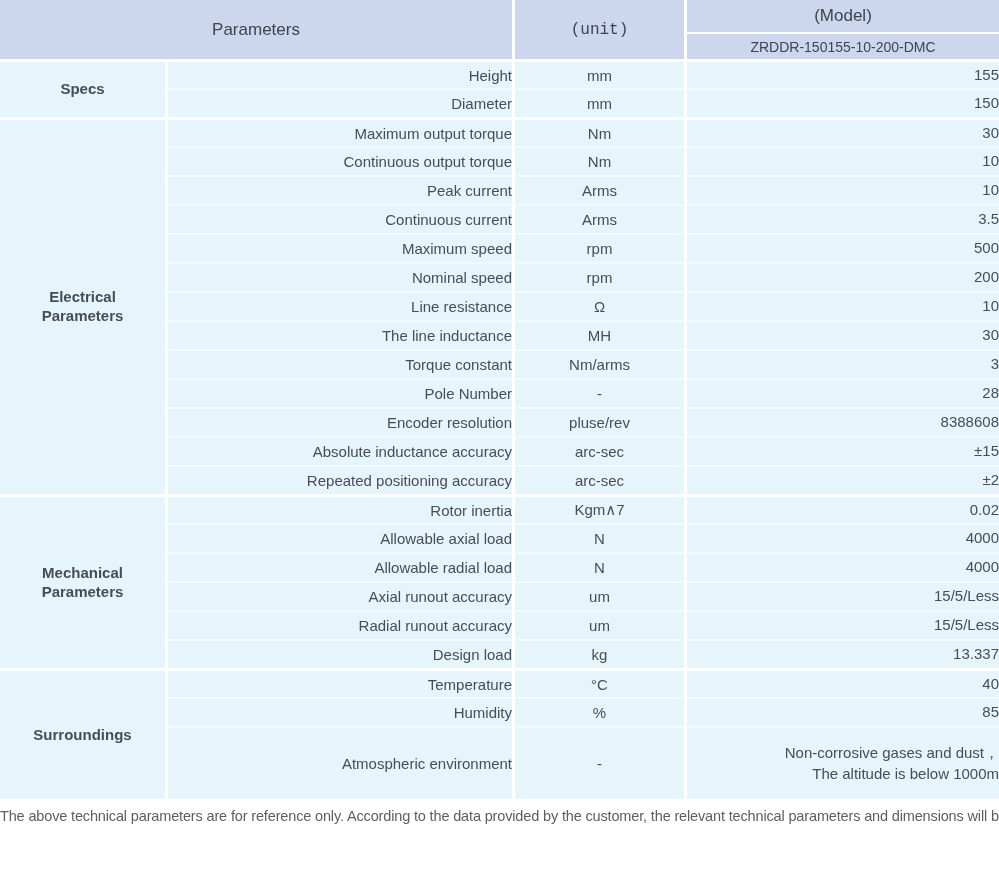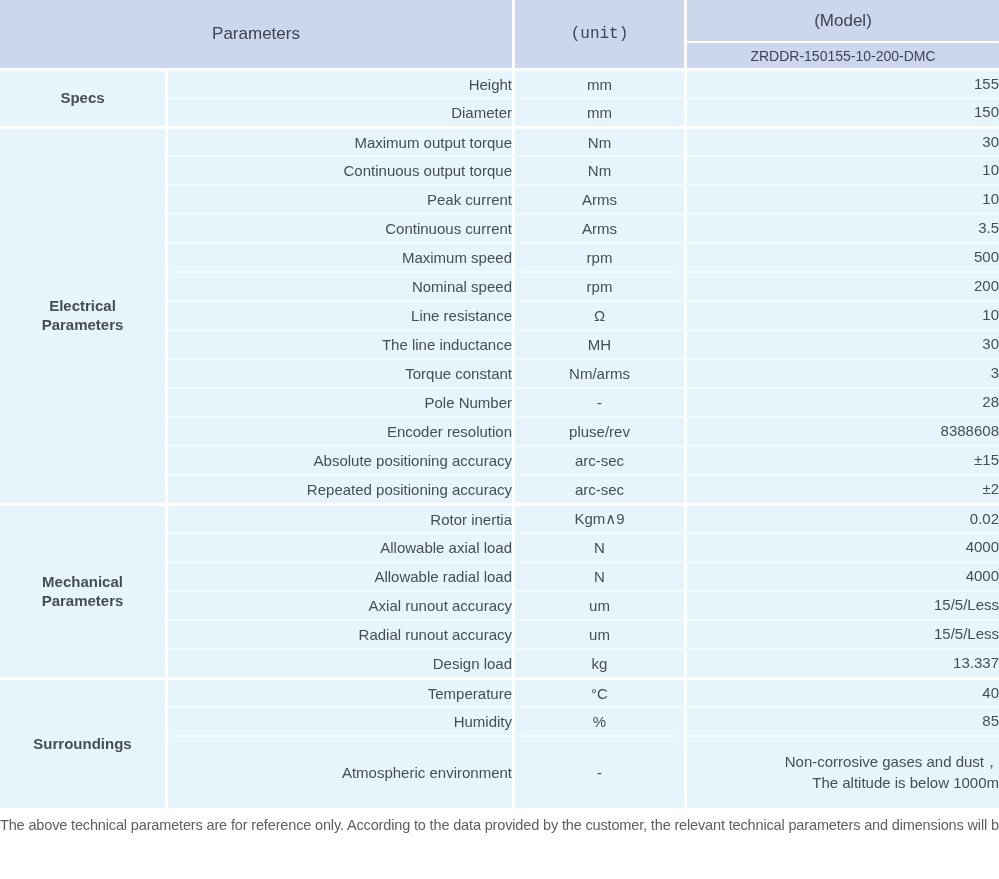--- a/index.html
+++ b/index.html
@@ -27,21 +27,21 @@
   
   th{
     background:var(--header-bg);
     font-weight:normal;
     color:#3e4450;
     vertical-align:middle;
     text-align:center;
   }
   .th-params{font-size:17px;}
   .th-unit{font-size:16px;border-left:3px solid var(--gap);font-family:Liberation Mono, monospace;}
-  .th-model{font-size:17px;border-left:3px solid var(--gap);height:41px;margin-left:8px;}
+  .th-model{font-size:17px;border-left:3px solid var(--gap);height:32px;margin-left:8px;}
   .th-code{font-size:14px;border-left:3px solid var(--gap);border-top:2px solid var(--gap);height:24px;}
   
   td,th.sec{
     background:var(--row-bg);
     vertical-align:middle;
     font-size:15px;
   }
   th.sec{
     font-weight:bold;
     text-align:center;
@@ -159,34 +159,34 @@
         <td class="c-name rsep">Pole Number</td>
         <td class="c-unit rsep">-</td>
         <td class="c-value rsep">28</td>
       </tr>
       <tr class="r">
         <td class="c-name rsep">Encoder resolution</td>
         <td class="c-unit rsep">pluse/rev</td>
         <td class="c-value rsep">8388608</td>
       </tr>
       <tr class="r">
-        <td class="c-name rsep">Absolute positioning accuracy</td>
+        <td class="c-name rsep">Absolute inductance accuracy</td>
         <td class="c-unit rsep">arc-sec</td>
         <td class="c-value rsep">±15</td>
       </tr>
       <tr class="r">
         <td class="c-name rsep">Repeated positioning accuracy</td>
         <td class="c-unit rsep">arc-sec</td>
         <td class="c-value rsep">±2</td>
       </tr>
       <tr class="r">
         <th class="sec ssep" rowspan="6">Mechanical
 Parameters</th>
         <td class="c-name ssep">Rotor inertia</td>
-        <td class="c-unit ssep">Kgm∧9</td>
+        <td class="c-unit ssep">Kgm∧7</td>
         <td class="c-value ssep">0.02</td>
       </tr>
       <tr class="r">
         <td class="c-name rsep">Allowable axial load</td>
         <td class="c-unit rsep">N</td>
         <td class="c-value rsep">4000</td>
       </tr>
       <tr class="r">
         <td class="c-name rsep">Allowable radial load</td>
         <td class="c-unit rsep">N</td>

